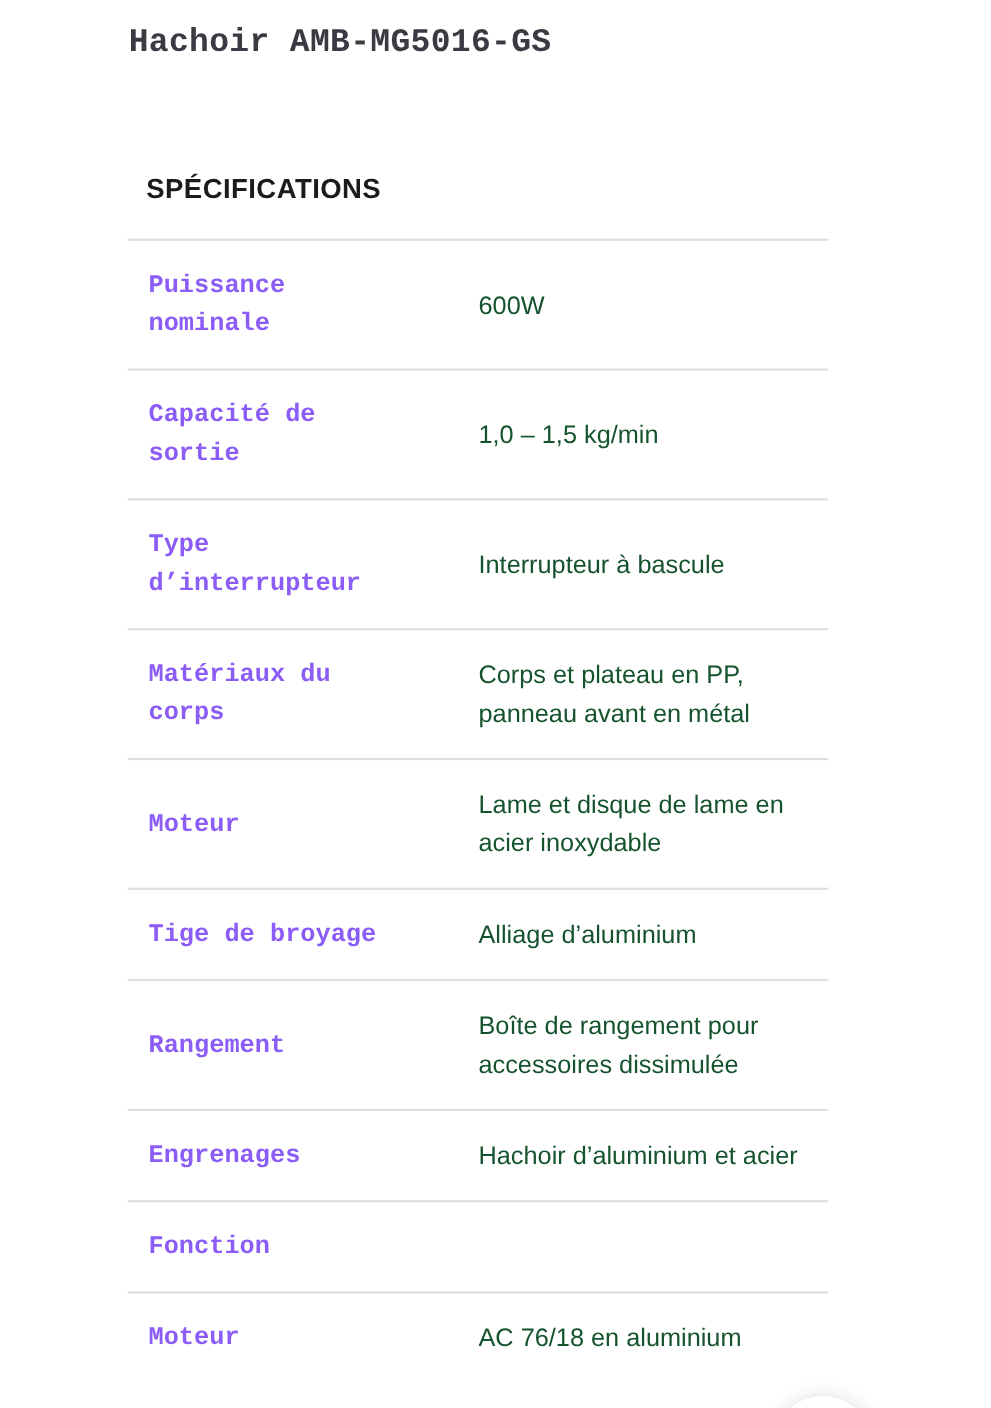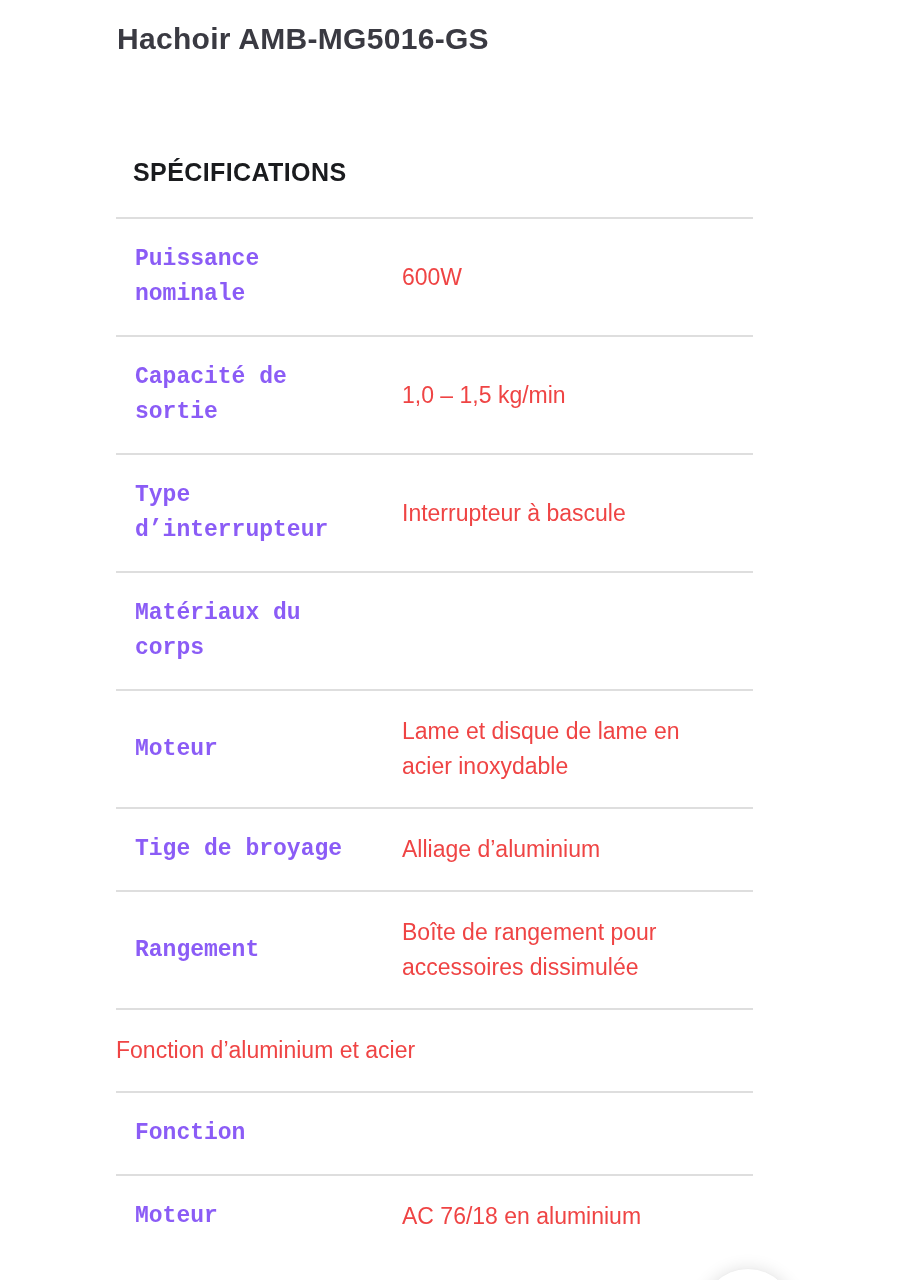--- a/index.html
+++ b/index.html
@@ -14,21 +14,21 @@
     background: #ffffff;
     font-family: "Liberation Sans", sans-serif;
   }
 
   
   .page-title {
     position: absolute;
     left: 117px;
     top: 22px;
     margin: 0;
-    font-family: Liberation Sans, sans-serif;
+    font-family: Liberation Mono, monospace;
     font-size: 30px;
     font-weight: 700;
     letter-spacing: 0.3px;
     color: #3a3a42;
     white-space: nowrap;
   }
 
   
   .spec-section {
     position: absolute;
@@ -62,22 +62,23 @@
     padding-left: 19px;
     padding-right: 24px;
     font-weight: 700;
     color: #8b5cf6;
     white-space: pre-line;
     font-family: Liberation Mono, monospace;
   }
   .spec-value {
     flex: 1;
     font-weight: 400;
-    color: #ef4444;
+    color: #14532d;
     white-space: pre-line;
+    margin-left: 33px;
   }
 
   
   .fab {
     position: absolute;
     left: 701px;
     top: 1268px;
     width: 92px;
     height: 92px;
     border-radius: 50%;
@@ -103,37 +104,40 @@
     <div class="spec-row">
       <div class="spec-label">Capacité de sortie</div>
       <div class="spec-value">1,0 – 1,5 kg/min</div>
     </div>
     <div class="spec-row">
       <div class="spec-label">Type d’interrupteur</div>
       <div class="spec-value">Interrupteur à bascule</div>
     </div>
     <div class="spec-row">
       <div class="spec-label">Matériaux du corps</div>
+      <div class="spec-value">Corps et plateau en PP,
+panneau avant en métal</div>
     </div>
     <div class="spec-row">
       <div class="spec-label">Moteur</div>
       <div class="spec-value">Lame et disque de lame en
 acier inoxydable</div>
     </div>
     <div class="spec-row">
       <div class="spec-label">Tige de broyage</div>
       <div class="spec-value">Alliage d’aluminium</div>
     </div>
     <div class="spec-row">
       <div class="spec-label">Rangement</div>
       <div class="spec-value">Boîte de rangement pour
 accessoires dissimulée</div>
     </div>
     <div class="spec-row">
-      <div class="spec-value">Fonction d’aluminium et acier</div>
+      <div class="spec-label">Engrenages</div>
+      <div class="spec-value">Hachoir d’aluminium et acier</div>
     </div>
     <div class="spec-row">
       <div class="spec-label">Fonction</div>
     </div>
     <div class="spec-row">
       <div class="spec-label">Moteur</div>
       <div class="spec-value">AC 76/18 en aluminium</div>
     </div>
   </div>
 </section>

